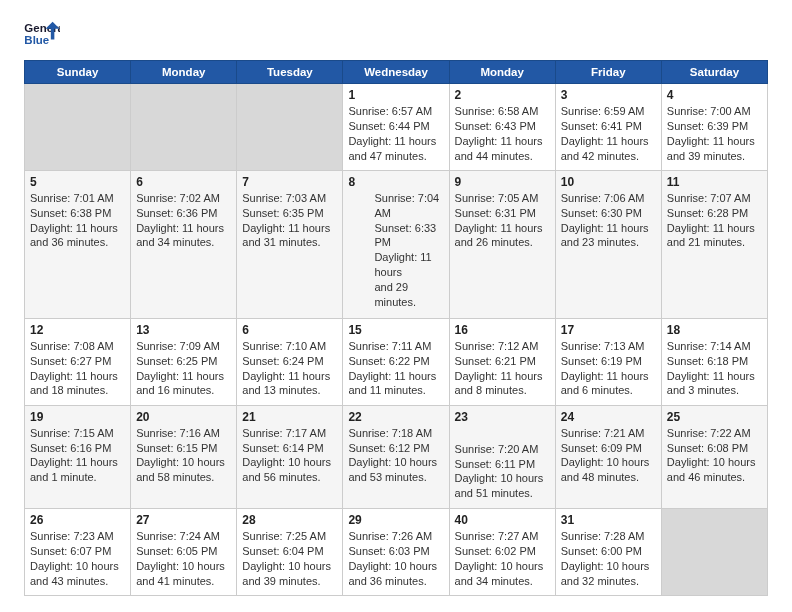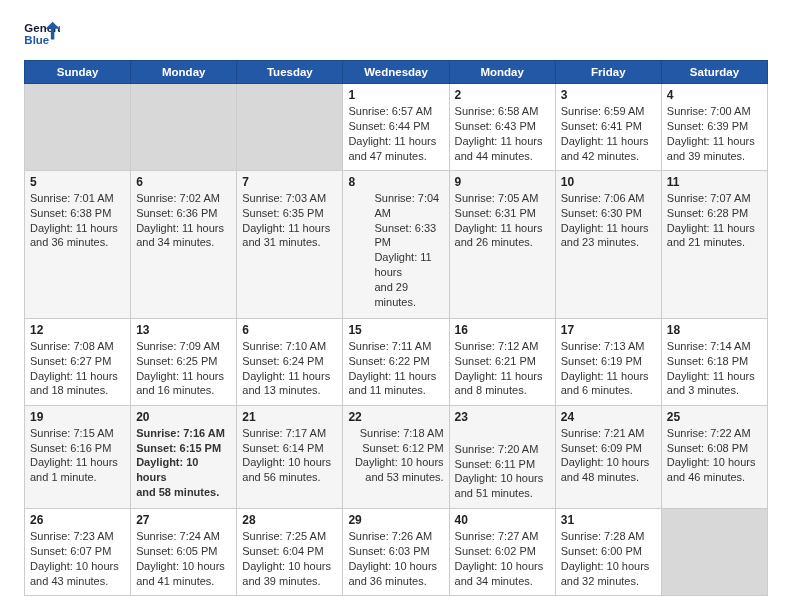--- a/index.html
+++ b/index.html
@@ -275,35 +275,35 @@
         <tr class="row-4">
           <td>
             <span class="day-num">19</span>
             <div class="day-info" style="white-space: pre-line;">Sunrise: 7:15 AM
 Sunset: 6:16 PM
 Daylight: 11 hours
 and 1 minute.</div>
           </td>
           <td>
             <span class="day-num">20</span>
-            <div class="day-info" style="white-space: pre-line; font-weight: bold;">Sunrise: 7:16 AM
+            <div class="day-info" style="white-space: pre-line;">Sunrise: 7:16 AM
 Sunset: 6:15 PM
 Daylight: 10 hours
 and 58 minutes.</div>
           </td>
           <td>
             <span class="day-num">21</span>
             <div class="day-info" style="white-space: pre-line;">Sunrise: 7:17 AM
 Sunset: 6:14 PM
 Daylight: 10 hours
 and 56 minutes.</div>
           </td>
           <td>
             <span class="day-num">22</span>
-            <div class="day-info" style="white-space: pre-line; text-align: right;">Sunrise: 7:18 AM
+            <div class="day-info" style="white-space: pre-line;">Sunrise: 7:18 AM
 Sunset: 6:12 PM
 Daylight: 10 hours
 and 53 minutes.</div>
           </td>
           <td>
             <span class="day-num">23</span>
             <div class="day-info" style="white-space: pre-line; margin-top: 18px;">Sunrise: 7:20 AM
 Sunset: 6:11 PM
 Daylight: 10 hours
 and 51 minutes.</div>

